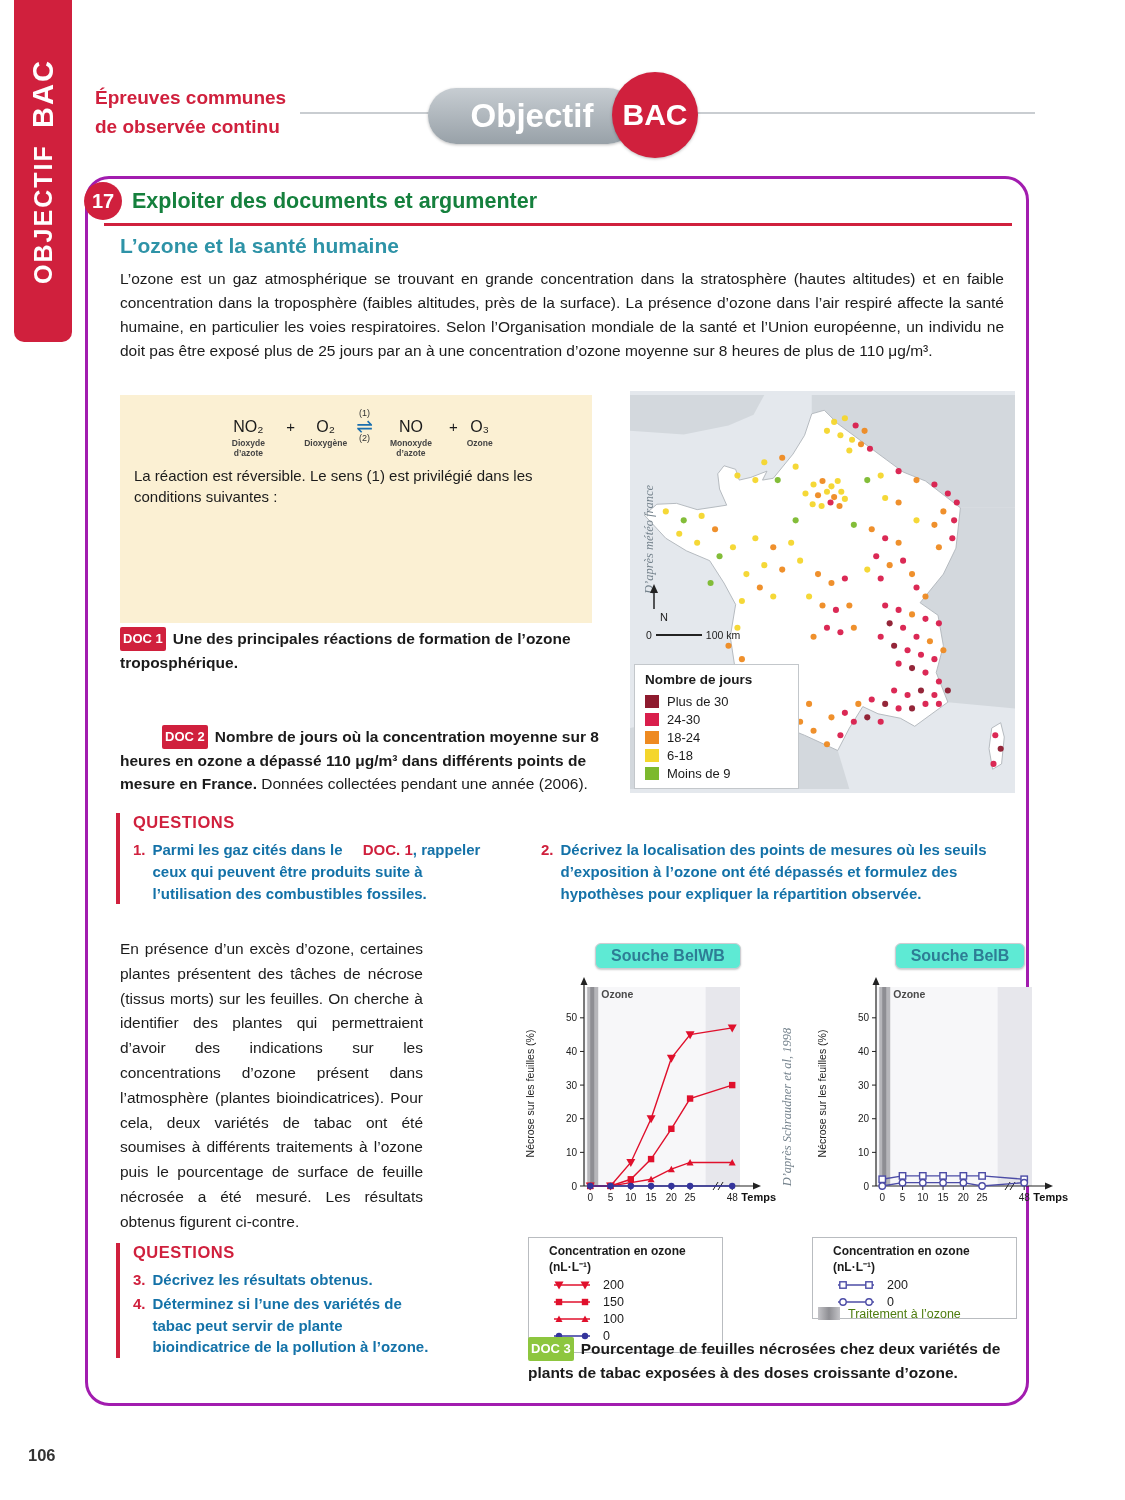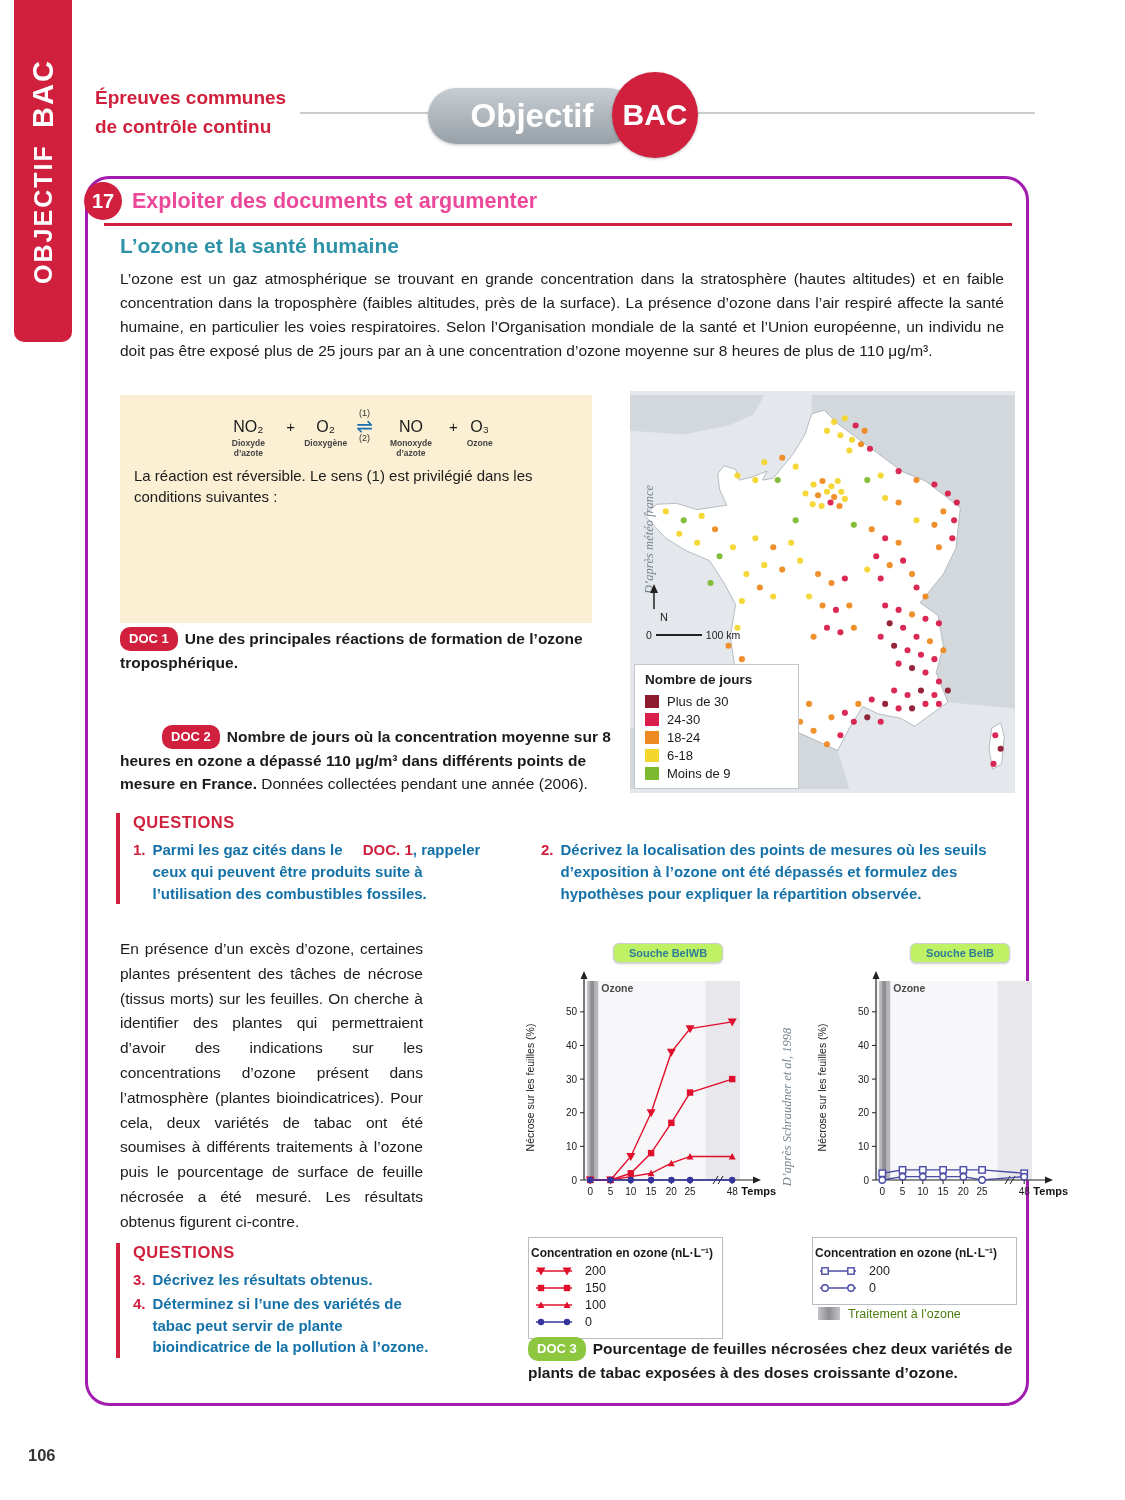--- a/index.html
+++ b/index.html
@@ -22,39 +22,39 @@
     background:linear-gradient(#c7cdd2,#98a1a8);display:flex;align-items:center;justify-content:center;
     color:#fff;font-weight:800;font-size:33px;box-shadow:0 1px 3px rgba(0,0,0,.25);}
   .logo .circ{position:absolute;left:184px;top:0;width:86px;height:86px;border-radius:50%;
     background:#d0203d;display:flex;align-items:center;justify-content:center;color:#fff;
     font-weight:800;font-size:30px;box-shadow:0 1px 3px rgba(0,0,0,.25);}
 
   
   .frame{position:absolute;left:85px;top:176px;width:944px;height:1230px;border:3px solid #a21caf;border-radius:24px;}
   .lesson-num{position:absolute;left:-4px;top:3px;width:38px;height:38px;border-radius:50%;background:#d0203d;
     color:#fff;font-weight:800;font-size:20px;display:flex;align-items:center;justify-content:center;}
-  .lesson-title{position:absolute;left:44px;top:10px;color:#ec4899;font-weight:800;font-size:21.5px;}
+  .lesson-title{position:absolute;left:44px;top:10px;color:#15803d;font-weight:800;font-size:21.5px;}
   .title-rule{position:absolute;left:16px;right:14px;top:44px;height:2.5px;background:#d0203d;}
   .subtitle{position:absolute;left:32px;top:55px;color:#2e93a7;font-weight:800;font-size:21px;}
   .intro{position:absolute;left:32px;top:88px;width:884px;font-size:15.5px;line-height:1.55;text-align:justify;}
 
   
   .doc1box{position:absolute;left:32px;top:216px;width:472px;height:228px;background:#fbf0d3;padding:12px 14px;
     font-size:15px;line-height:1.45;}
   .rx-row{display:flex;justify-content:center;align-items:flex-start;gap:9px;margin:8px 0 6px 0;}
   .chem{text-align:center;}
   .chem .f{font-size:16px;}
   .chem .l{font-size:8.5px;color:#444;max-width:58px;line-height:1.15;margin-top:1px;font-weight:bold;}
   .rx-op{font-size:15px;margin-top:1px;}
   .rx-eq{text-align:center;line-height:.85;margin-top:-5px;}
   .rx-eq .t,.rx-eq .b{font-size:9px;color:#333;}
   .rx-eq .s{font-size:20px;color:#1b6fae;}
   .doc1box .bullets div{margin-top:2px;}
 
-  .badge{display:inline-block;color:#fff;font-weight:bold;font-size:13px;padding:2px 9px;border-radius:10px;
+  .badge{display:inline-block;color:#fff;font-weight:bold;font-size:13px;padding:2px 3px;border-radius:2px;
     margin-right:7px;vertical-align:1px;}
   .badge.red{background:#d0203d;} .badge.green{background:#8dc63f;}
   .doccap{font-size:15.5px;line-height:1.5;}
   .doccap .b{font-weight:bold;}
 
   .doc1cap{position:absolute;left:32px;top:448px;width:486px;}
   .doc2cap{position:absolute;left:32px;top:546px;width:494px;text-indent:42px;}
   .doc2cap .badge{text-indent:0;}
   .doc3cap{position:absolute;left:440px;top:1158px;width:500px;}
 
@@ -80,47 +80,47 @@
   .qn{color:#d0203d;font-weight:800;}
   .qt{color:#1472a8;font-weight:bold;}
   .qdoc{color:#d0203d;font-weight:800;margin-left:16px;}
   .q-cols{display:flex;align-items:flex-start;}
 
   .body2{position:absolute;left:32px;top:758px;width:303px;font-size:15.5px;line-height:1.6;text-align:justify;}
 
   
   .chart{position:absolute;width:260px;}
   .chart .hd{text-align:center;padding-left:36px;}
-  .souche{display:inline-block;background:#bef264;border:1px solid #cdcdd2;border-radius:6px;
-    padding:3px 15px;color:#2e7d95;font-weight:800;font-size:11px;box-shadow:0 1px 2px rgba(0,0,0,.2);}
+  .souche{display:inline-block;background:#5eead4;border:1px solid #cdcdd2;border-radius:6px;
+    padding:3px 15px;color:#2e7d95;font-weight:800;font-size:16px;box-shadow:0 1px 2px rgba(0,0,0,.2);}
   .chart svg{display:block;margin-top:6px;}
   .chart-credit{position:absolute;left:570px;top:920px;width:260px;height:16px;text-align:center;
     transform:rotate(-90deg);font-family:"Liberation Serif",serif;font-style:italic;font-size:12.5px;color:#74828c;}
 
-  .lgbox{position:absolute;border:1px solid #b9bcc0;background:#fff;padding:6px 2px;}
+  .lgbox{position:absolute;border:1px solid #b9bcc0;background:#fff;padding:6px 20px;}
   .lgbox .ttl{font-weight:bold;font-size:12px;margin-bottom:3px;}
   .lg-row{display:flex;align-items:flex-start;gap:8px;height:17px;font-size:12.5px;}
   .treat{position:absolute;display:flex;align-items:flex-start;gap:8px;font-size:12.5px;color:#4d7c0f;}
   .treat .sw{width:22px;height:13px;background:linear-gradient(90deg,#c4c4c8,#8e8e93,#c4c4c8);}
 
   .pageno{position:absolute;left:28px;top:1446px;font-weight:bold;font-size:16.5px;color:#333;}
 </style>
 </head>
 <body>
 
 <div class="side-tab">
   <div class="vtxt">
     <span class="w1">OBJECTIF</span>
     <span class="w2">BAC</span>
   </div>
 </div>
 
 <div class="eyebrow">
   <div>Épreuves communes</div>
-  <div>de contrôle continu</div>
+  <div>de observée continu</div>
 </div>
 <div class="header-rule"></div>
 <div class="logo">
   <div class="pill">Objectif</div>
   <div class="circ">BAC</div>
 </div>
 
 <div class="frame">
   <div class="lesson-num">17</div>
   <div class="lesson-title">Exploiter des documents et argumenter</div>

